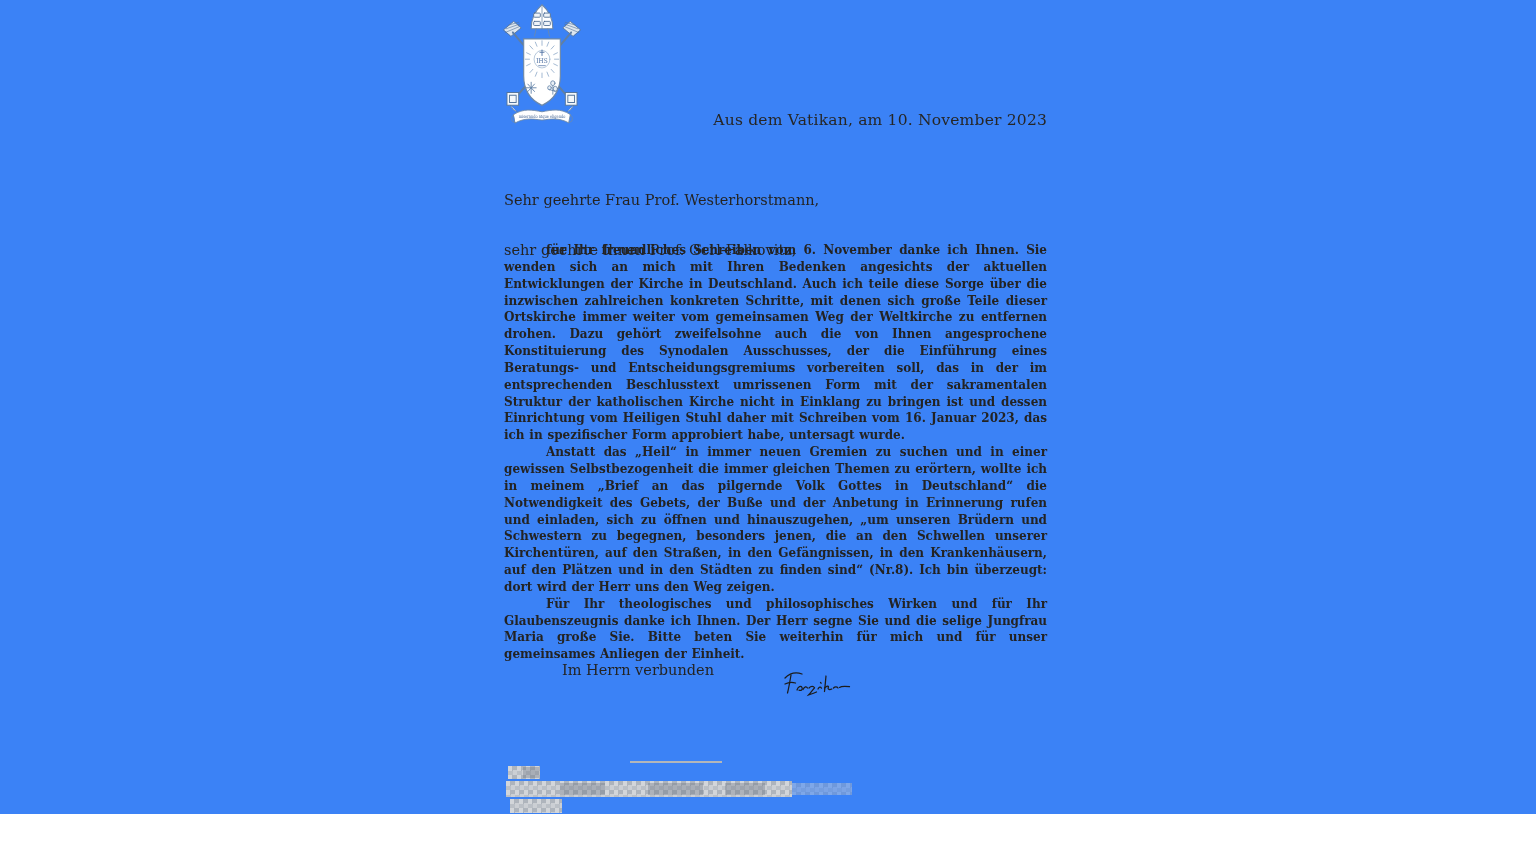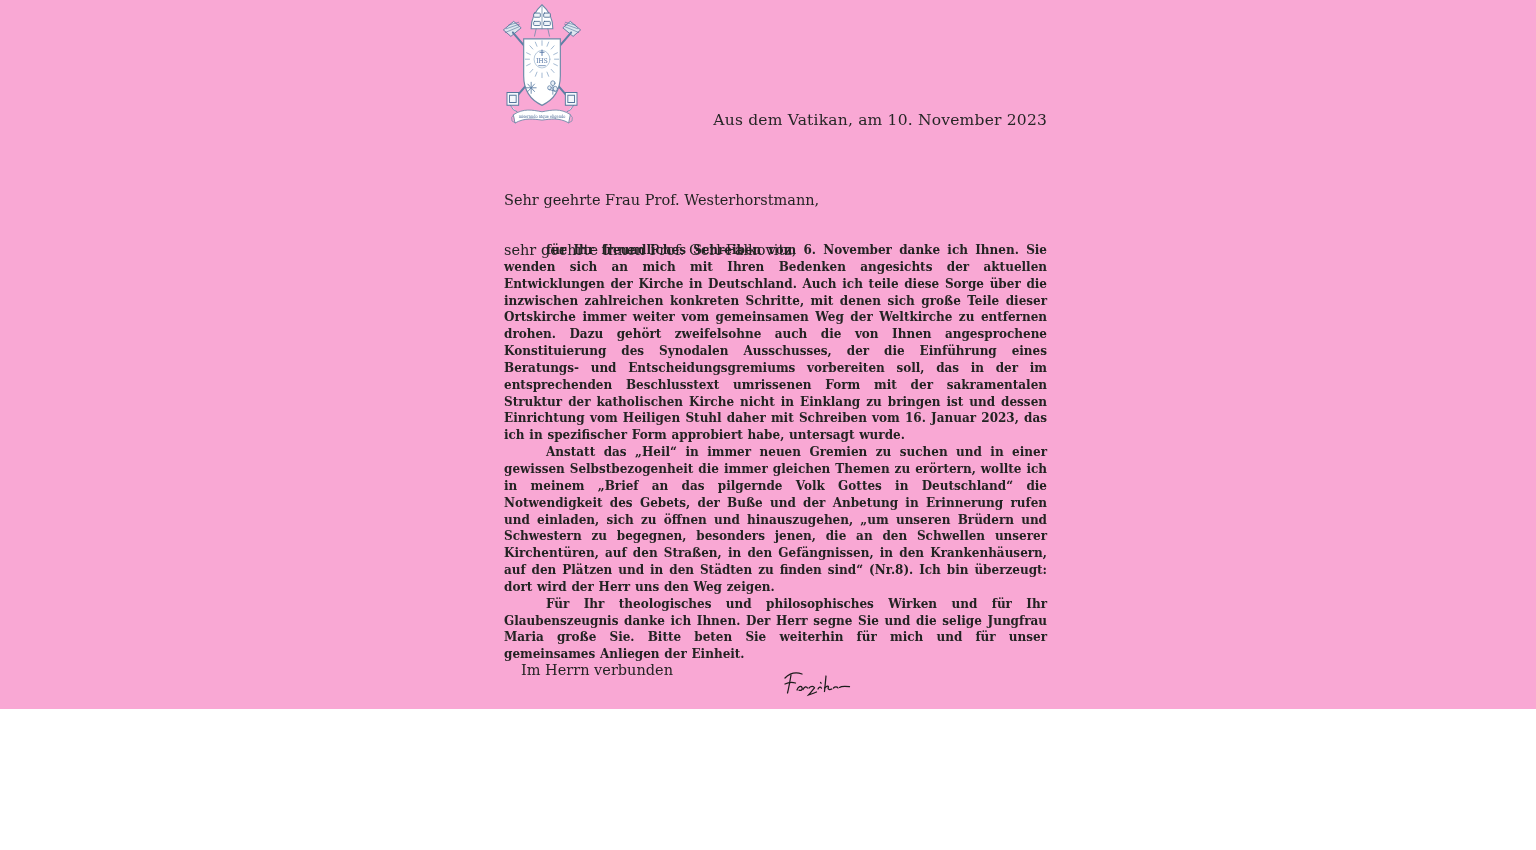--- a/index.html
+++ b/index.html
@@ -1,17 +1,17 @@
 <!DOCTYPE html>
 <html><head>
 <meta charset="utf-8">
 <style>
   html,body{margin:0;padding:0;background:#ffffff;}
   .canvas{
-    position:relative;width:1536px;height:709px;background:#f9a8d4;overflow:hidden;
+    position:relative;width:1536px;height:814px;background:#3b82f6;overflow:hidden;
     font-family:"DejaVu Serif","Liberation Serif",serif;
   }
   
   .arms{position:absolute;left:492px;top:2px;width:100px;height:131px;}
   
   .dateline{
     position:absolute;left:700px;top:111px;width:347px;text-align:right;
     font-size:15.5px;color:#262626;letter-spacing:.2px;
   }
   
@@ -22,21 +22,21 @@
   .salutation div{white-space:nowrap;margin-top:32px;}
   
   .body-text{
     position:absolute;left:504px;top:242px;width:543px;
     font-size:12px;line-height:16.85px;color:#232323;
     text-align:justify;word-spacing:.6px;font-weight:bold;
   }
   .body-text p{margin:0;text-indent:42px;}
   
   .closing{
-    position:absolute;left:521px;top:662px;font-size:14.5px;color:#242424;
+    position:absolute;left:562px;top:662px;font-size:14.5px;color:#242424;
   }
   .signature{position:absolute;left:781px;top:666px;width:72px;height:34px;}
   .sr{position:absolute;width:1px;height:1px;overflow:hidden;clip:rect(0 0 0 0);white-space:nowrap;}
   
   .sep-line{position:absolute;left:630px;top:761px;width:92px;height:2px;background:#b3b6b9;}
   .pix{
     position:absolute;
     background:
       conic-gradient(from 0deg, rgba(138,148,160,.50) 25%, rgba(196,201,207,.50) 0 50%,
                      rgba(163,171,180,.50) 0 75%, rgba(210,214,218,.50) 0) 0 0 / 9px 9px,

